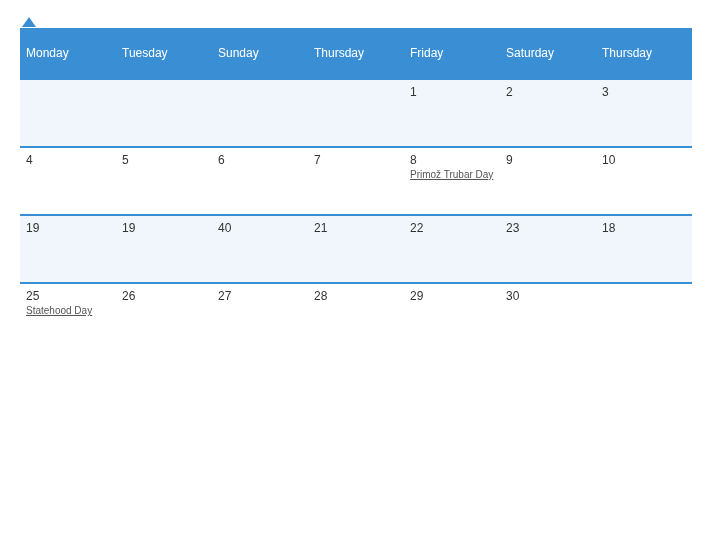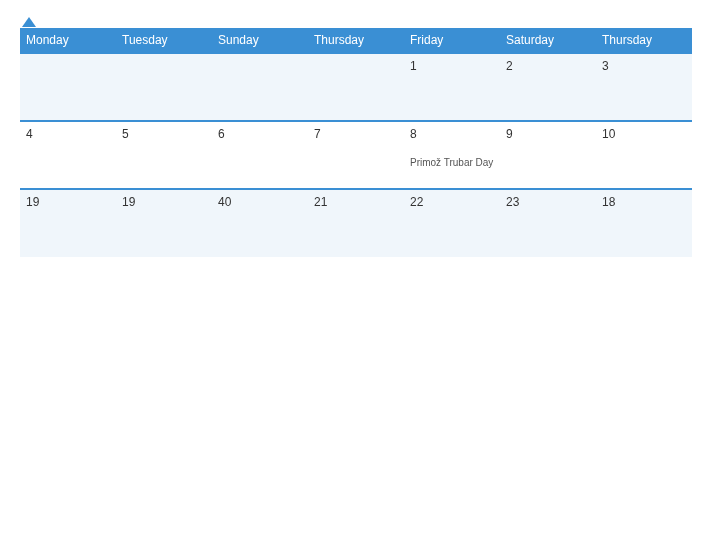--- a/index.html
+++ b/index.html
@@ -71,21 +71,21 @@
     }
     .calendar {
       width: 100%;
       border-collapse: collapse;
     }
     .calendar thead tr th {
       background: #3a8fd4;
       color: #fff;
       font-size: 12px;
       font-weight: normal;
-      padding: 5px 6px;
+      padding: 18px 6px;
       text-align: left;
       border: none;
     }
     .calendar tbody tr {
       border-top: 2px solid #3a8fd4;
     }
     .calendar tbody tr td {
       vertical-align: top;
       padding: 5px 6px 5px 6px;
       font-size: 12px;
@@ -101,22 +101,23 @@
       background: #fff;
     }
     .day-num {
       font-size: 12px;
       color: #333;
       display: block;
     }
     .holiday {
       font-size: 10px;
       color: #555;
-      margin-top: 16px;
+      margin-top: 2px;
       display: block;
+      text-decoration: underline;
     }
     .logo-row {
       display: flex;
       align-items: center;
     }
   </style>
 </head>
 <body>
 
 <div class="page">
@@ -200,15 +201,37 @@
           <td>
             <span class="day-num">22</span>
           </td>
           <td>
             <span class="day-num">23</span>
           </td>
           <td>
             <span class="day-num">18</span>
           </td>
         </tr>
+        <tr>
+          <td>
+            <span class="day-num">25</span>
+            <span class="holiday">Statehood Day</span>
+          </td>
+          <td>
+            <span class="day-num">26</span>
+          </td>
+          <td>
+            <span class="day-num">27</span>
+          </td>
+          <td>
+            <span class="day-num">28</span>
+          </td>
+          <td>
+            <span class="day-num">29</span>
+          </td>
+          <td>
+            <span class="day-num">30</span>
+          </td>
+          <td></td>
+        </tr>
       </tbody>
   </table>
 </div>
 
 </body></html>

